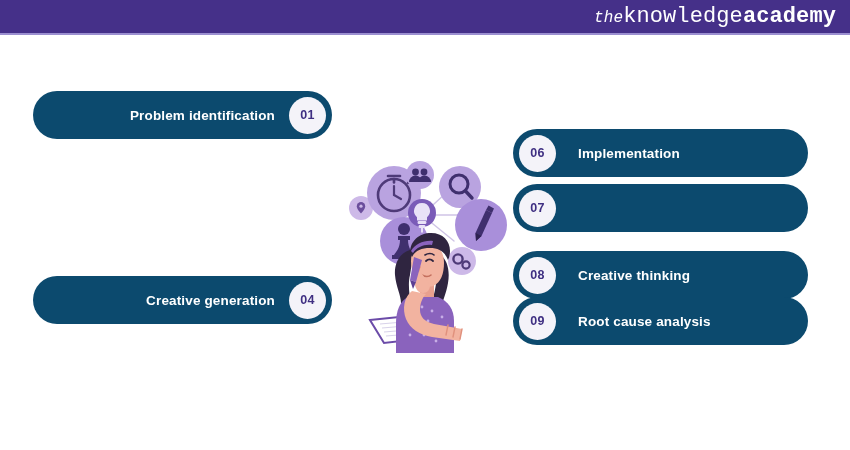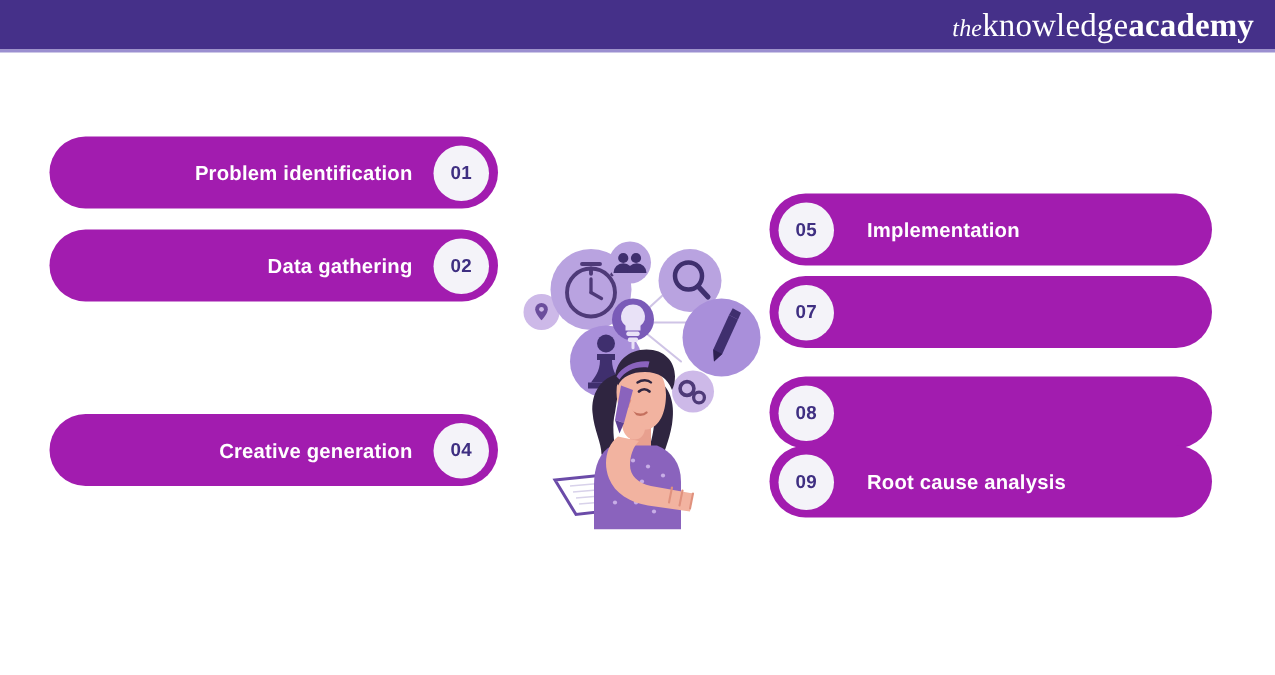--- a/index.html
+++ b/index.html
@@ -28,21 +28,21 @@
   }
   .header-underline {
     position: absolute;
     left: 0; top: 33px;
     width: 850px;
     height: 2px;
     background: #9b8fd0;
   }
   .logo {
     color: #ffffff;
-    font-family: Liberation Serif, serif;
+    font-family: Liberation Mono, monospace;
     font-size: 22px;
     letter-spacing: 0.1px;
     margin-right: 14px;
     white-space: nowrap;
     line-height: 1;
   }
   .logo .lg-the {
     font-style: italic;
     font-size: 16px;
   }
@@ -58,21 +58,21 @@
     position: absolute;
     left: 0; top: 35px;
     width: 850px;
     height: 415px;
   }
 
   
   .pill {
     position: absolute;
     height: 48px;
-    background: #a21caf;
+    background: #0c4a6e;
     border-radius: 24px;
     display: flex;
     align-items: center;
     box-sizing: border-box;
   }
   .pill-left {
     left: 33px;
     width: 299px;
     justify-content: flex-end;
     padding-right: 6px;
@@ -128,43 +128,40 @@
 </div>
 <div class="header-underline"></div>
 
 <div class="stage">
 
   <div class="pill pill-left" style="top:56px">
     <span class="pill-label">Problem identification</span>
     <span class="badge">01</span>
   </div>
 
-  <div class="pill pill-left" style="top:118px">
-    <span class="pill-label">Data gathering</span>
-    <span class="badge">02</span>
-  </div>
 
 
   <div class="pill pill-left" style="top:241px">
     <span class="pill-label">Creative generation</span>
     <span class="badge">04</span>
   </div>
 
 
   <div class="pill pill-right" style="top:94px">
-    <span class="badge">05</span>
+    <span class="badge">06</span>
     <span class="pill-label">Implementation</span>
   </div>
 
   <div class="pill pill-right" style="top:149px">
     <span class="badge">07</span>
   </div>
 
   <div class="pill pill-right" style="top:216px">
     <span class="badge">08</span>
+    <span class="pill-label">Creative thinking</span>
   </div>
 
   <div class="pill pill-right" style="top:262px">
     <span class="badge">09</span>
     <span class="pill-label">Root cause analysis</span>
   </div>
 
   <div class="illustration">
     <svg width="175" height="200" viewBox="0 0 175 200" xmlns="http://www.w3.org/2000/svg">
 

